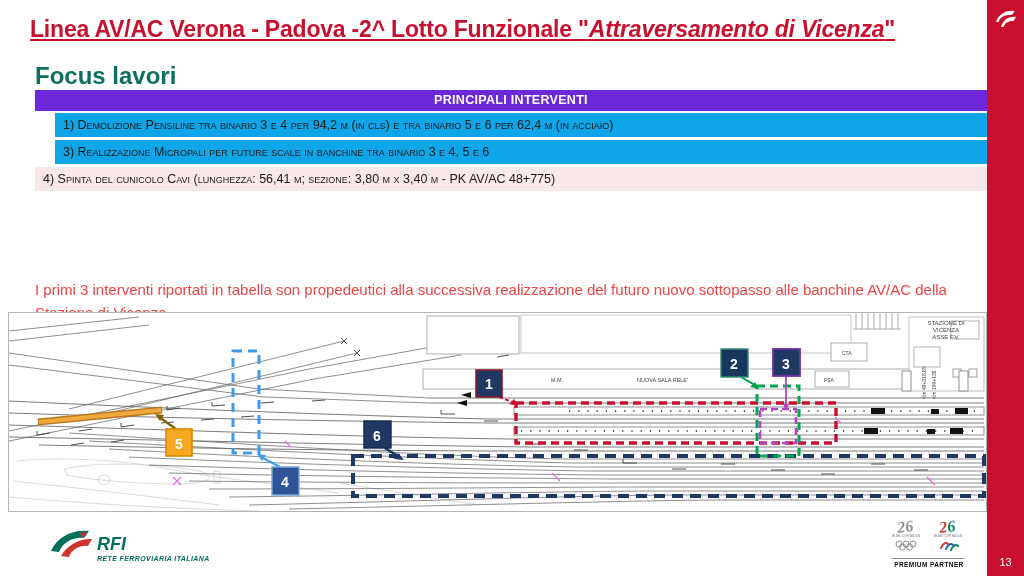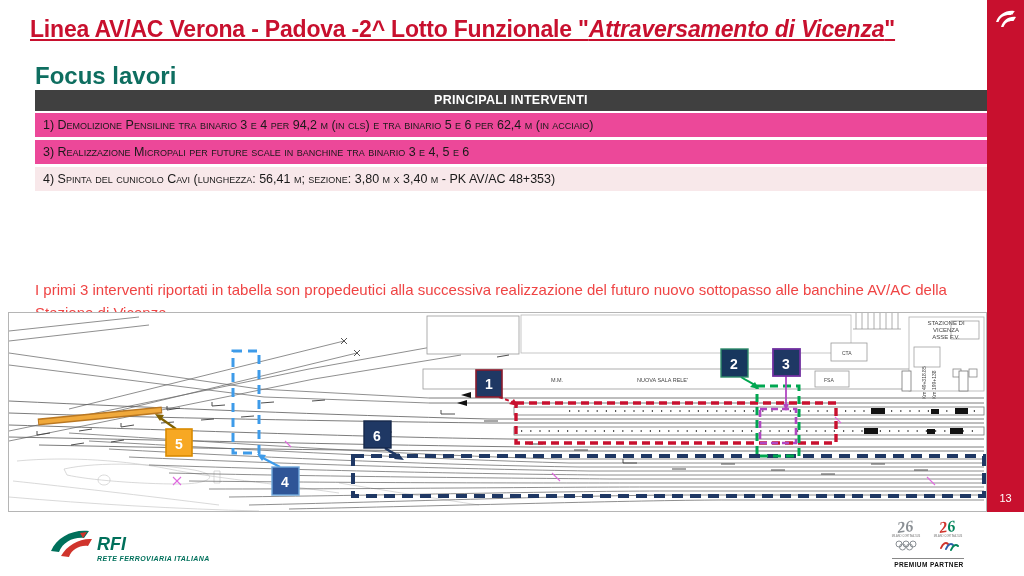--- a/index.html
+++ b/index.html
@@ -2,46 +2,46 @@
 <html><head>
 <meta charset="utf-8">
 <style>
   html,body{margin:0;padding:0;}
   body{
     width:1024px;height:576px;position:relative;overflow:hidden;
     background:#ffffff;font-family:"Liberation Sans",sans-serif;
     -webkit-font-smoothing:antialiased;
   }
   
-  .red-bar{position:absolute;top:0;right:0;width:37px;height:512px;background:#C8102E;}
+  .red-bar{position:absolute;top:0;right:0;width:37px;height:576px;background:#C8102E;}
   .fs-logo-top{position:absolute;top:9px;left:7px;width:24px;height:20px;}
   .page-number{position:absolute;bottom:8px;width:37px;text-align:center;color:#fff;font-size:11px;}
   
   .slide-title{
     position:absolute;left:30px;top:16px;width:940px;
     color:#C8102E;font-size:23px;font-weight:bold;letter-spacing:-0.2px;text-decoration:underline;
   }
   .slide-title .ital{font-style:italic;}
   .section-heading{
     position:absolute;left:35px;top:62px;
     color:#0E6E60;font-size:24px;font-weight:bold;
   }
   
   .interventi{position:absolute;left:35px;top:90px;width:952px;}
   .interventi .hd{
-    background:#404040;color:#fff;text-align:center;
+    background:#6d28d9;color:#fff;text-align:center;
     font-size:12.5px;font-weight:bold;letter-spacing:.3px;
     height:21px;line-height:21px;margin-bottom:2px;
   }
   .interventi .row{
     height:24px;line-height:24px;padding-left:8px;margin-bottom:3px;
     font-size:12.5px;color:#1a1a1a;font-variant:small-caps;
     white-space:nowrap;overflow:hidden;
   }
-  .interventi .row.odd{background:#ec4899;}
+  .interventi .row.odd{background:#0ea5e9;margin-left:20px;}
   .interventi .row.even{background:#F8E8EA;}
   
   .note{
     position:absolute;left:35px;top:278px;width:948px;
     font-size:15px;line-height:1.55;color:#ef4444;
   }
   
   .diagram{
     position:absolute;left:8px;top:312px;width:979px;height:200px;
     background:#fff;border:1px solid #b5b5b5;box-sizing:border-box;
@@ -59,21 +59,21 @@
 <body>
 
 <div class="slide-title"><span>Linea AV/AC Verona - Padova -2^ Lotto Funzionale "</span><span class="ital">Attraversamento di Vicenza</span><span>"</span></div>
 
 <div class="section-heading">Focus lavori</div>
 
 <div class="interventi">
   <div class="hd">PRINCIPALI INTERVENTI</div>
   <div class="row odd">1) Demolizione Pensiline tra binario 3 e 4 per 94,2 m (in cls) e tra binario 5 e 6 per 62,4 m (in acciaio)</div>
   <div class="row odd">3) Realizzazione Micropali per future scale in banchine tra binario 3 e 4, 5 e 6</div>
-  <div class="row even">4) Spinta del cunicolo Cavi (lunghezza: 56,41 m; sezione: 3,80 m x 3,40 m - PK AV/AC 48+353)</div>
+  <div class="row even">4) Spinta del cunicolo Cavi (lunghezza: 56,41 m; sezione: 3,80 m x 3,40 m - PK AV/AC 48+775)</div>
 </div>
 
 <div class="note">I primi 3 interventi riportati in tabella son propedeutici alla successiva realizzazione del futuro nuovo sottopasso alle banchine AV/AC della Stazione di Vicenza.</div>
 
 <div class="diagram">
 <svg width="977" height="198" viewBox="0 0 977 198" xmlns="http://www.w3.org/2000/svg">
 
   <g stroke="#c8c8c8" stroke-width="0.7" fill="none">
     <path d="M8,148 C60,143 120,148 160,156 C205,165 260,170 330,180"></path>
     <path d="M55,156 C90,148 150,151 185,157 C212,162 202,171 170,171 C130,171 80,167 58,162 Z"></path>

